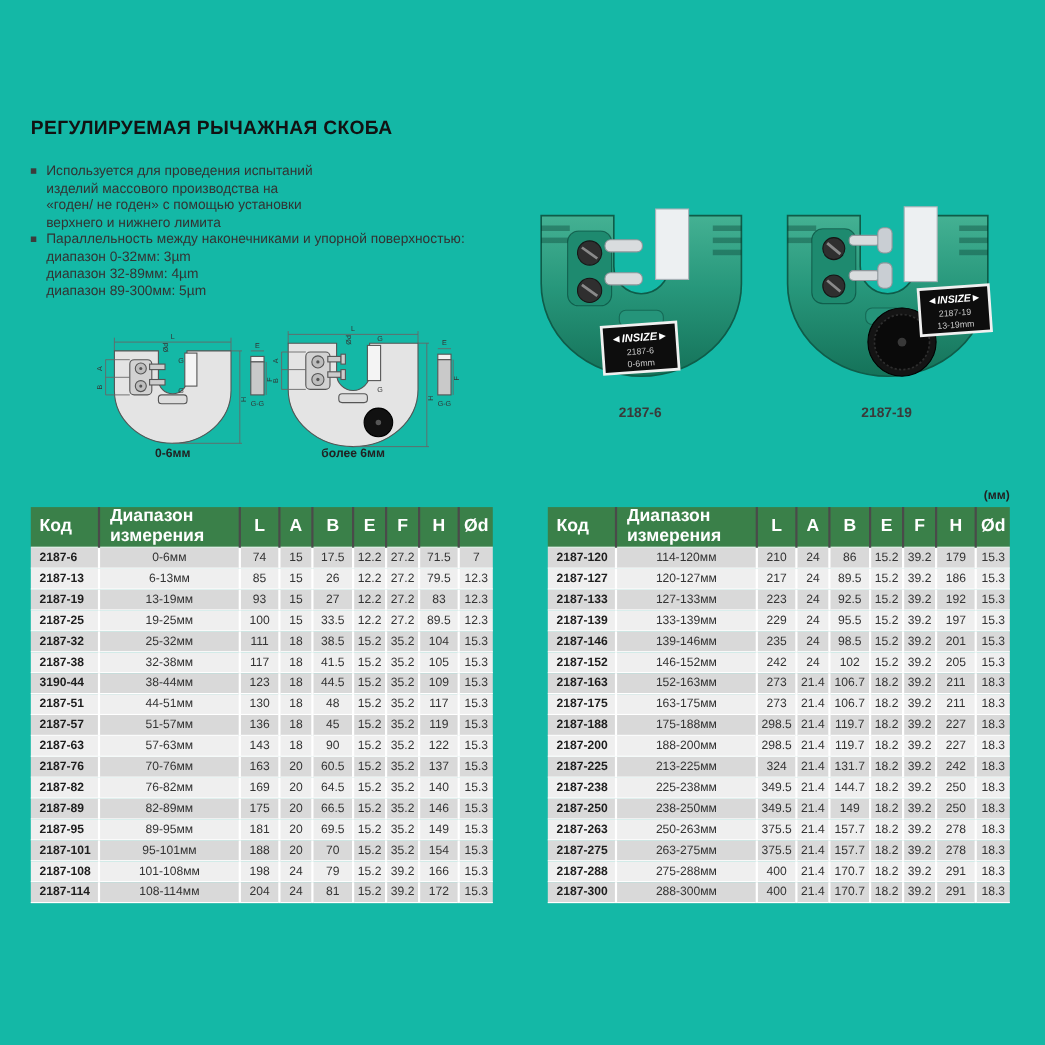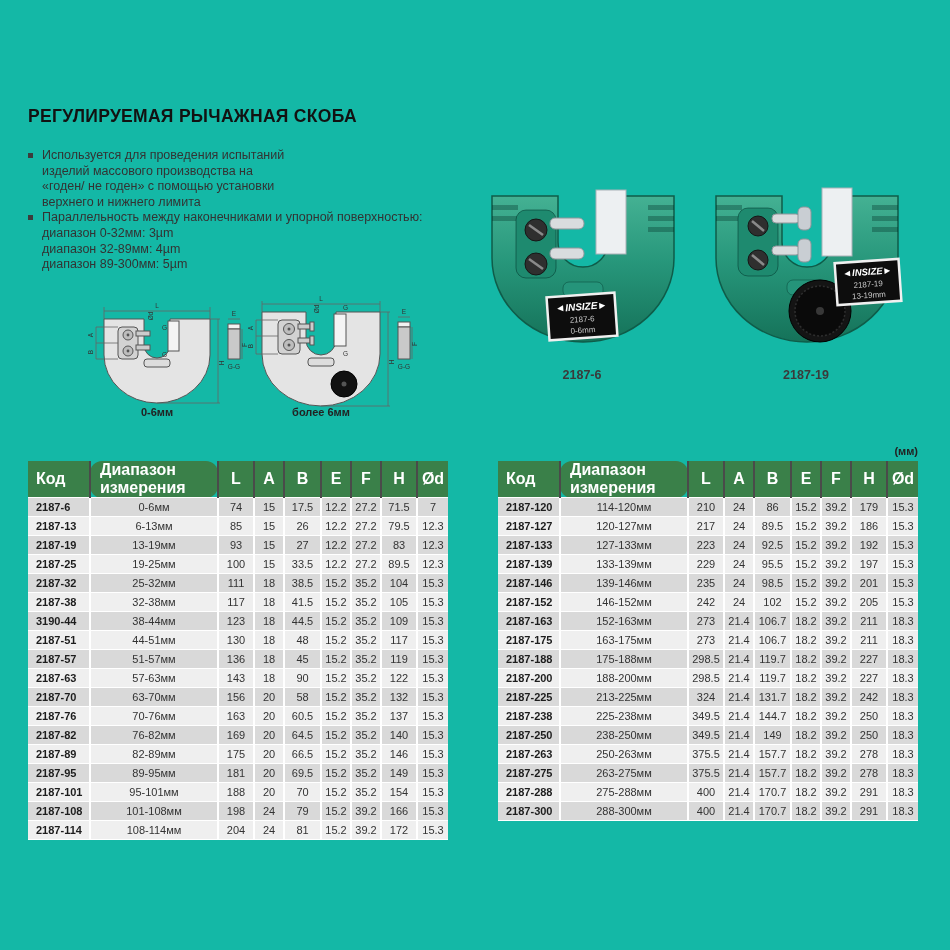--- a/index.html
+++ b/index.html
@@ -20,21 +20,21 @@
   .gauge-caption { position:absolute; font-size:12.5px; font-weight:bold; color:#3a3a3a; text-align:center; width:208px; }
 
   .units-note { position:absolute; left:498px; top:445px; width:420px; text-align:right; font-size:11px; font-weight:bold; color:#222; }
 
   table.spec { position:absolute; top:461px; border-collapse:collapse; table-layout:fixed; width:420px; font-size:11px; }
   table.spec.left { left:28px; }
   table.spec.right { left:498px; }
   .spec th { background:#3a8049; color:#fff; font-weight:bold; height:24px; font-size:16px;
              border-right:2px solid #4a4a4a; border-bottom:1px solid #fff; text-align:center; }
   .spec th:first-child { text-align:left; padding-left:8px; }
-  .spec th:nth-child(2) { text-align:left; padding-left:9px;border-radius:12px; }
+  .spec th:nth-child(2) { text-align:left; padding-left:9px; }
   .spec th:last-child { border-right:none; }
   .spec td { height:19px; text-align:center; color:#333; border-right:2px solid #fff; border-bottom:1px solid #fff; }
   .spec td:last-child { border-right:none; }
   .spec tbody tr:nth-child(odd) td { background:#d9d9d9; }
   .spec tbody tr:nth-child(even) td { background:#efefef; }
   .spec td:first-child { font-weight:bold; color:#1d1d1d; text-align:left; padding-left:8px; }
   .spec th:nth-child(1), .spec td:nth-child(1) { width:62px; }
   .spec th:nth-child(2), .spec td:nth-child(2) { width:128px; }
   .spec th:nth-child(3), .spec td:nth-child(3) { width:36px; }
   .spec th:nth-child(4), .spec td:nth-child(4) { width:30px; }
@@ -337,31 +337,20 @@
           <td>57-63мм</td>
           <td>143</td>
           <td>18</td>
           <td>90</td>
           <td>15.2</td>
           <td>35.2</td>
           <td>122</td>
           <td>15.3</td>
         </tr>
         <tr>
-          <td>2187-70</td>
-          <td>63-70мм</td>
-          <td>156</td>
-          <td>20</td>
-          <td>58</td>
-          <td>15.2</td>
-          <td>35.2</td>
-          <td>132</td>
-          <td>15.3</td>
-        </tr>
-        <tr>
           <td>2187-76</td>
           <td>70-76мм</td>
           <td>163</td>
           <td>20</td>
           <td>60.5</td>
           <td>15.2</td>
           <td>35.2</td>
           <td>137</td>
           <td>15.3</td>
         </tr>

